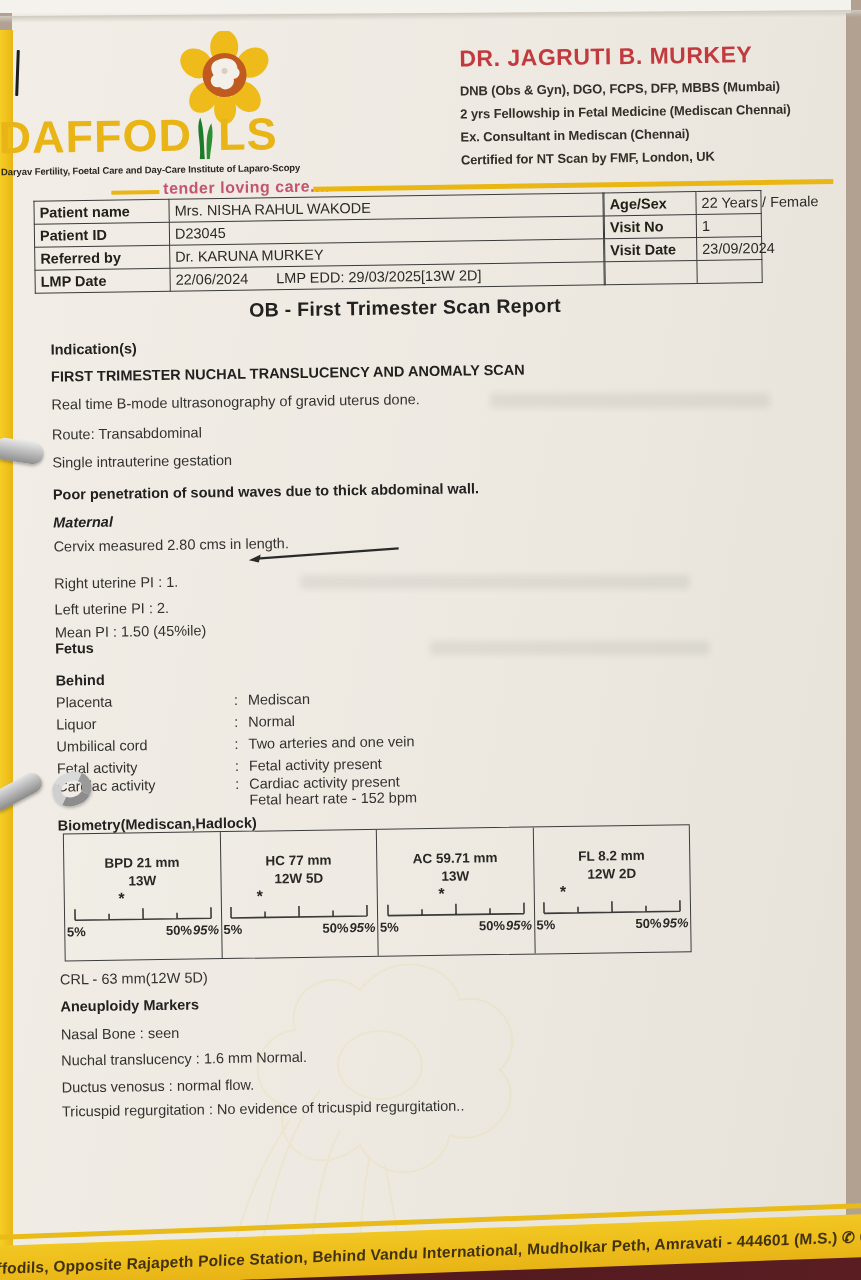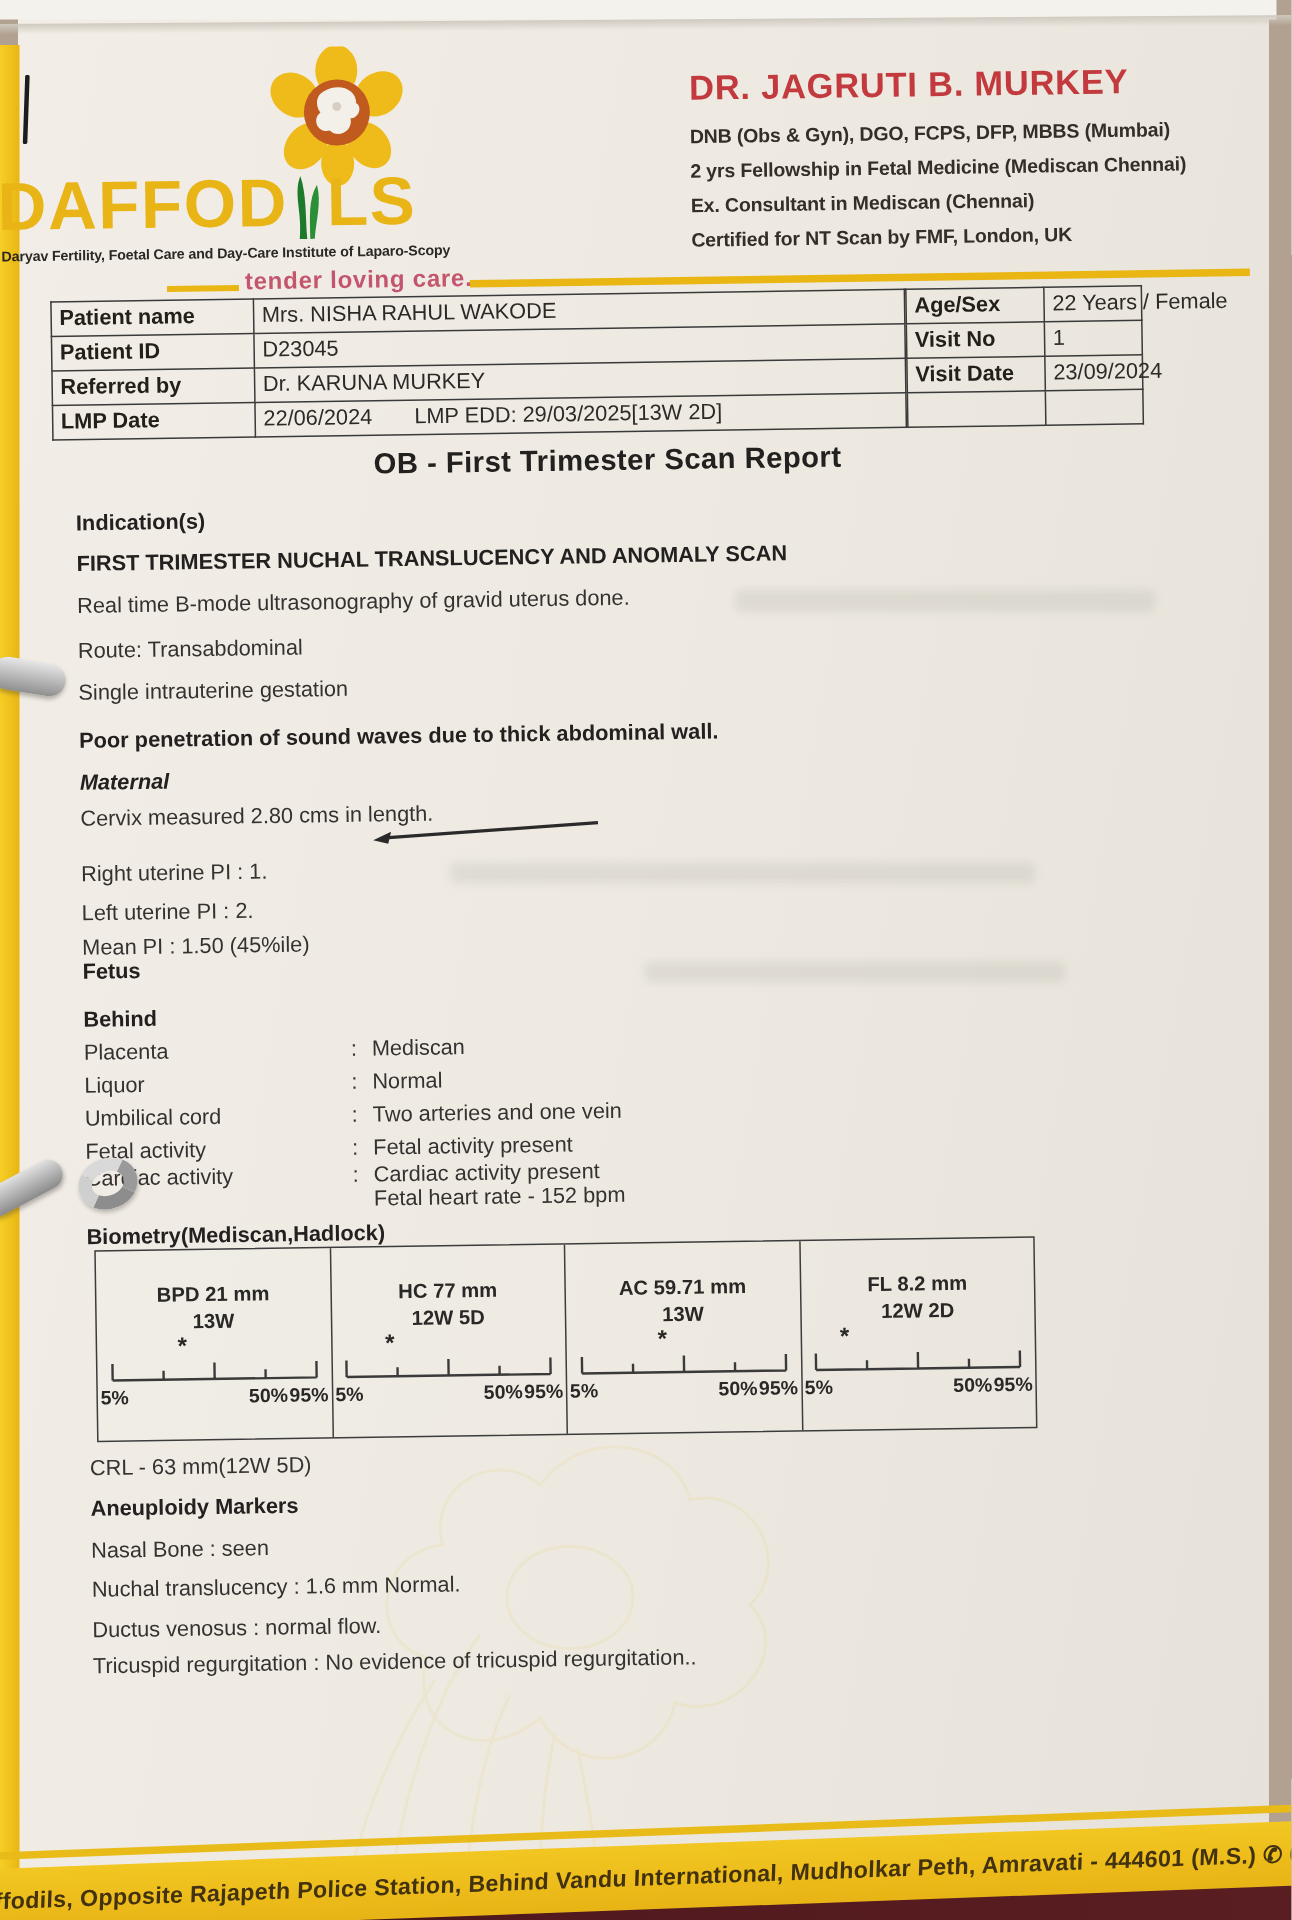--- a/index.html
+++ b/index.html
@@ -60,21 +60,21 @@
             font-weight:bold; color:#2a2826; }
   .gauge-track { position:absolute; top:56px; left:50%; transform:translateX(-50%);
                  width:140px; height:18px; }
   .gauge-track .marker { position:absolute; top:0; font-size:16px; font-weight:bold;
                          color:#2a2826; transform:translateX(-50%); }
   .gauge-ruler { position:absolute; top:72px; left:50%; transform:translateX(-50%); }
   .gauge-labels { position:absolute; top:90px; left:50%; transform:translateX(-50%);
                   width:148px; height:16px; font-size:13px; font-weight:bold; color:#2a2826; }
   .gauge-labels .p5 { position:absolute; left:-2px; }
   .gauge-labels .p50 { position:absolute; left:50%; transform:translateX(-50%);margin-left:36px; }
-  .gauge-labels .p95 { position:absolute; right:-2px; }
+  .gauge-labels .p95 { position:absolute; right:-2px;font-style:italic; }
 
   
   .pen-mark { position:absolute; left:16px; top:50px; width:2.5px; height:46px;
               background:#1c1c1c; transform:rotate(2deg); border-radius:1px; }
   .pen-arrow { position:absolute; left:248px; top:543px; }
   .clip { position:absolute; }
   .clip1-bar { left:-6px; top:440px; width:50px; height:22px; border-radius:12px;
                background:linear-gradient(#e8e8e8,#8f8f8f); transform:rotate(9deg);
                box-shadow:0 2px 3px rgba(60,55,50,.35); }
   .clip2-bar { left:-14px; top:782px; width:58px; height:20px; border-radius:11px;

